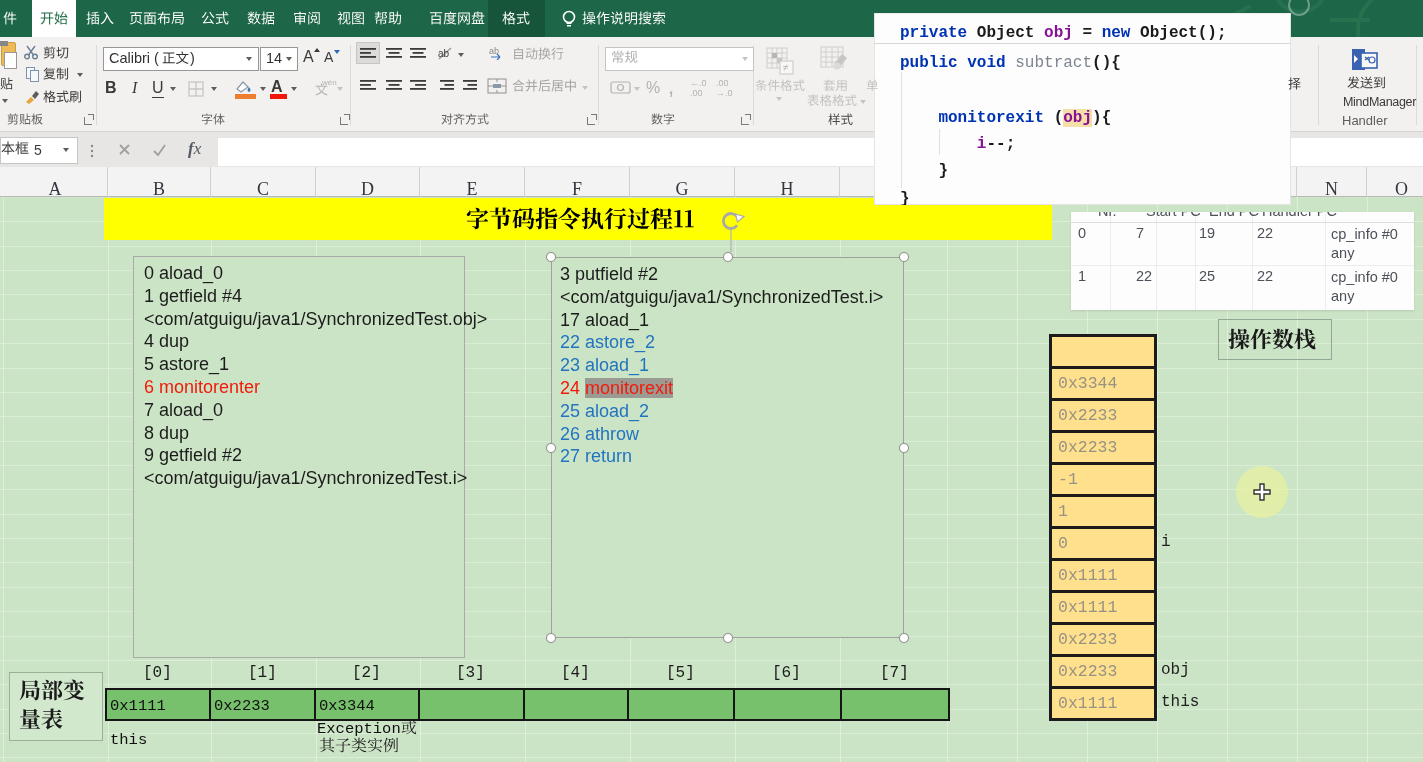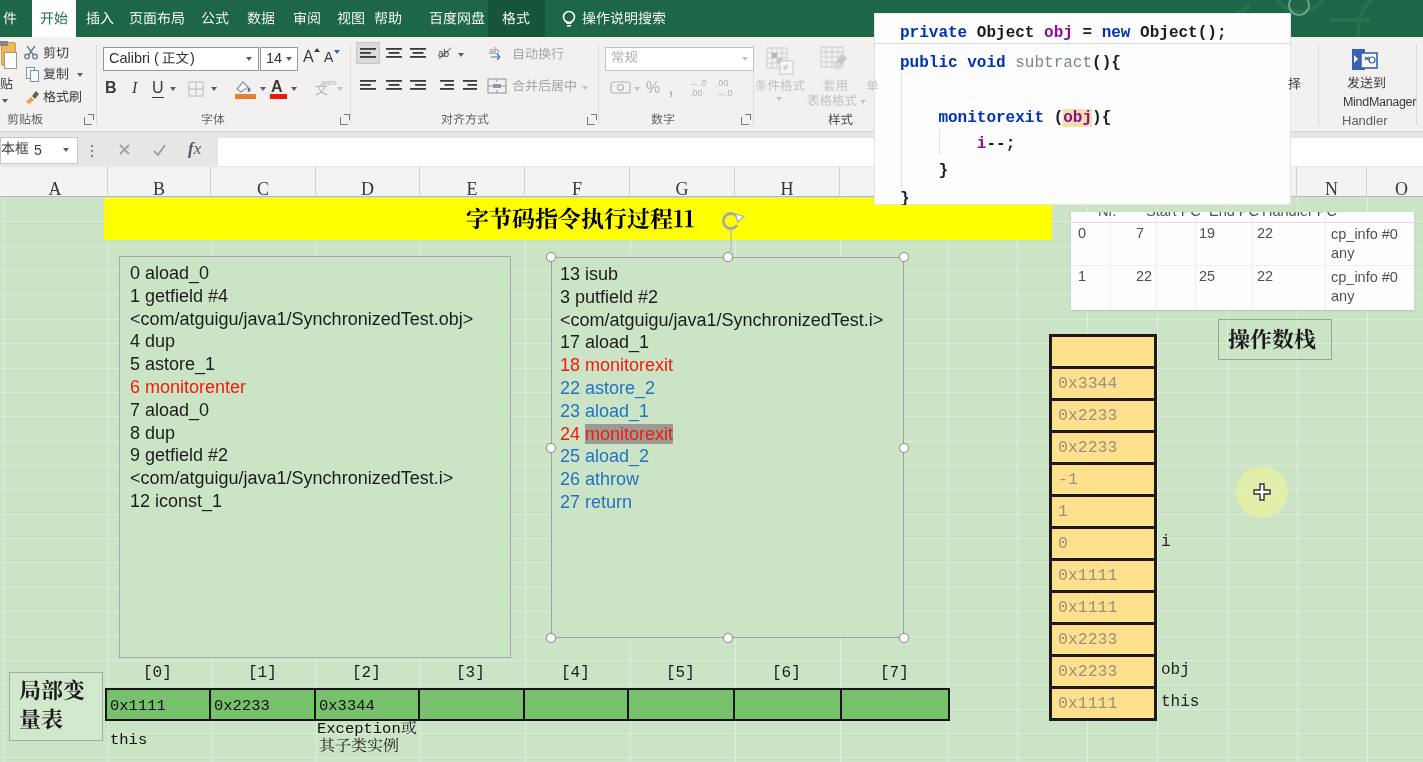--- a/index.html
+++ b/index.html
@@ -282,39 +282,36 @@
 <div class="hgrid" style="top:684.2px;"></div>
 <div class="hgrid" style="top:708.6px;"></div>
 <div class="hgrid" style="top:732.9px;"></div>
 <div class="hgrid" style="top:757.3px;"></div>
 <div class="abs" style="left:104px;top:198px;width:948px;height:42px;background:#ffff00;"></div>
 <svg style="position:absolute;left:719px;top:209px" width="30" height="48">
     <line x1="12" y1="20" x2="12" y2="43" stroke="#b2b2b2" stroke-width="1.2"></line>
     <path d="M 18.1 16.2 A 7.5 7.5 0 1 1 18.1 7.8" fill="none" stroke="#a8a8a8" stroke-width="2.8"></path>
     <path d="M 16.5 5 L 25 7.5 L 18.5 13 Z" fill="#fcfcfc" stroke="#a8a8a8" stroke-width="1.1"></path>
   </svg>
-<div class="tbox" style="left:119px;top:256px;width:392px;height:402px;padding:5px 0 0 10px;">
+<div class="tbox" style="left:133px;top:256px;width:332px;height:402px;padding:5px 0 0 10px;">
 <div>0 aload_0</div>
     <div>1 getfield #4</div>
     <div>&lt;com/atguigu/java1/SynchronizedTest.obj&gt;</div>
     <div>4 dup</div>
     <div>5 astore_1</div>
     <div class="red">6 monitorenter</div>
     <div>7 aload_0</div>
     <div>8 dup</div>
     <div>9 getfield #2</div>
     <div>&lt;com/atguigu/java1/SynchronizedTest.i&gt;</div>
-    <div>12 iconst_1</div>
   </div>
 <div class="tbox" style="left:551px;top:257px;width:353px;height:381px;padding:5px 0 0 8px;border-color:#a0a0a0;">
-<div>13 isub</div>
     <div>3 putfield #2</div>
     <div>&lt;com/atguigu/java1/SynchronizedTest.i&gt;</div>
     <div>17 aload_1</div>
-    <div class="red">18 monitorexit</div>
     <div class="blue">22 astore_2</div>
     <div class="blue">23 aload_1</div>
     <div class="red">24 <span style="background:#9b9b93;">monitorexit</span></div>
     <div class="blue">25 aload_2</div>
     <div class="blue">26 athrow</div>
     <div class="blue">27 return</div>
   </div>
 <div class="handle" style="left:546px;top:252px;"></div>
 <div class="handle" style="left:722.5px;top:252px;"></div>
 <div class="handle" style="left:898.5px;top:252px;"></div>

